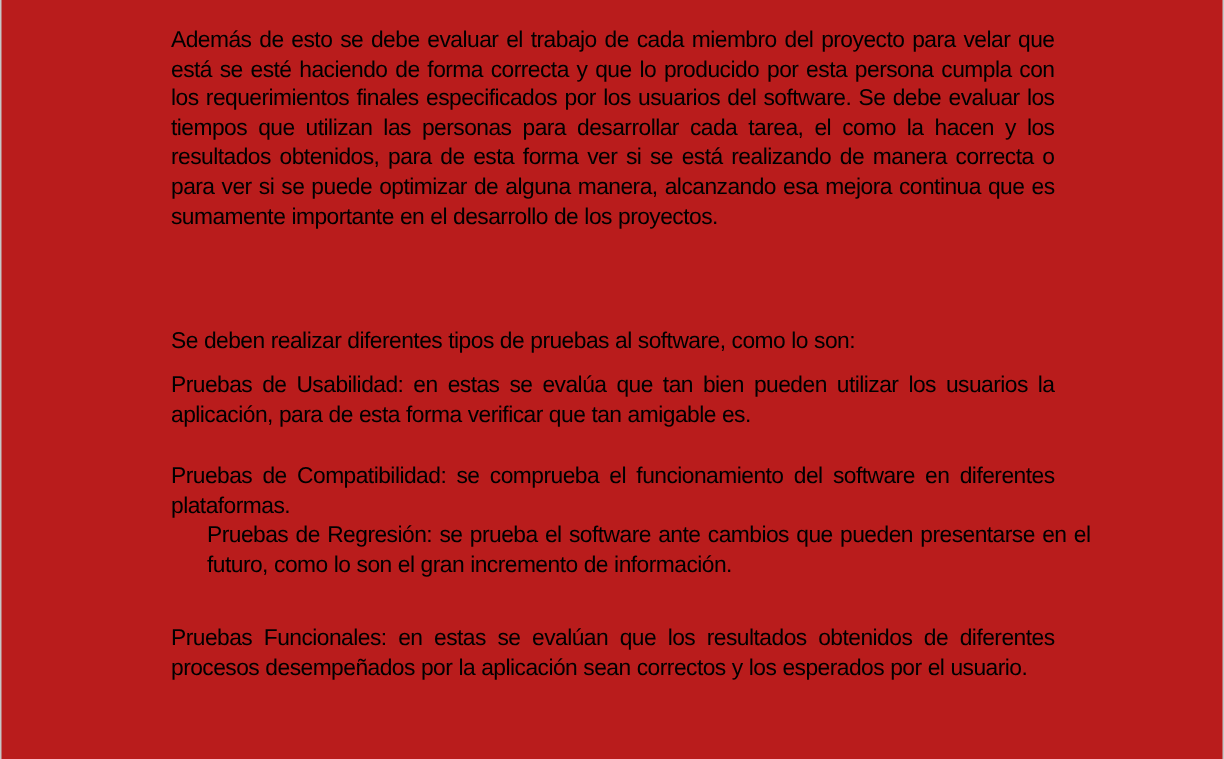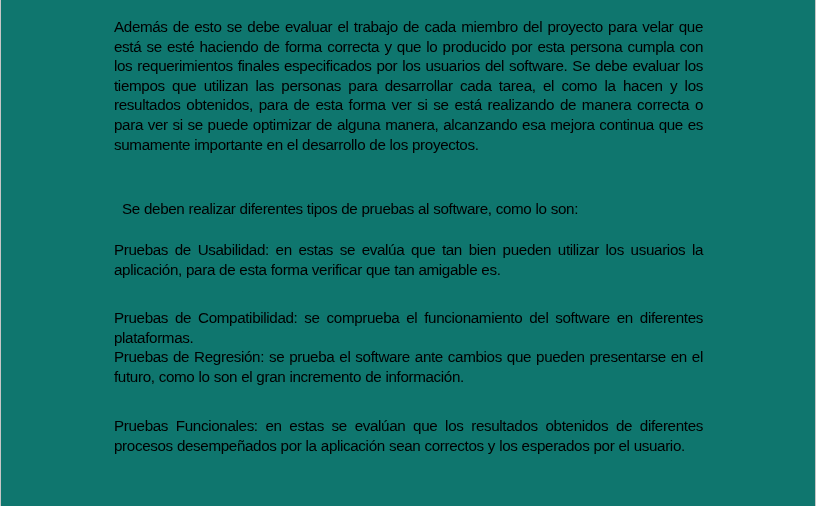--- a/index.html
+++ b/index.html
@@ -14,21 +14,21 @@
     position: relative;
   }
   .page {
     position: absolute;
     left: 0;
     top: 0;
     width: 814px;
     height: 506px;
     border-left: 1px solid #c6c6c6;
     border-right: 1px solid #c6c6c6;
-    background: #0f766e;
+    background: #b91c1c;
   }
   .text-block {
     position: absolute;
     left: 113px;
     width: 589px;
     font-family: "Liberation Sans", sans-serif;
     font-size: 15.2px;
     line-height: 19.6px;
     color: #000000;
     text-align: justify;
@@ -41,19 +41,19 @@
     left: 0;
     width: 589px;
   }
 </style>
 </head>
 <body>
 
 <div class="page">
   <div class="text-block" style="top:0;">
     <p class="p" style="top:17px;">Además de esto se debe evaluar el trabajo de cada miembro del proyecto para velar que está se esté haciendo de forma correcta y que lo producido por esta persona cumpla con los requerimientos finales especificados por los usuarios del software. Se debe evaluar los tiempos que utilizan las personas para desarrollar cada tarea, el como la hacen y los resultados obtenidos, para de esta forma ver si se está realizando de manera correcta o para ver si se puede optimizar de alguna manera, alcanzando esa mejora continua que es sumamente importante en el desarrollo de los proyectos.</p>
-    <p class="p" style="top:199px;margin-left:8px;">Se deben realizar diferentes tipos de pruebas al software, como lo son:</p>
-    <p class="p" style="top:240px;">Pruebas de Usabilidad: en estas se evalúa que tan bien pueden utilizar los usuarios la aplicación, para de esta forma verificar que tan amigable es.</p>
+    <p class="p" style="top:218px;">Se deben realizar diferentes tipos de pruebas al software, como lo son:</p>
+    <p class="p" style="top:247px;">Pruebas de Usabilidad: en estas se evalúa que tan bien pueden utilizar los usuarios la aplicación, para de esta forma verificar que tan amigable es.</p>
     <p class="p" style="top:308px;">Pruebas de Compatibilidad: se comprueba el funcionamiento del software en diferentes plataformas.</p>
-    <p class="p" style="top:347px;">Pruebas de Regresión: se prueba el software ante cambios que pueden presentarse en el futuro, como lo son el gran incremento de información.</p>
+    <p class="p" style="top:347px;margin-left:24px;">Pruebas de Regresión: se prueba el software ante cambios que pueden presentarse en el futuro, como lo son el gran incremento de información.</p>
     <p class="p" style="top:416px;">Pruebas Funcionales: en estas se evalúan que los resultados obtenidos de diferentes procesos desempeñados por la aplicación sean correctos y los esperados por el usuario.</p>
   </div>
 </div>
 
 </body></html>

